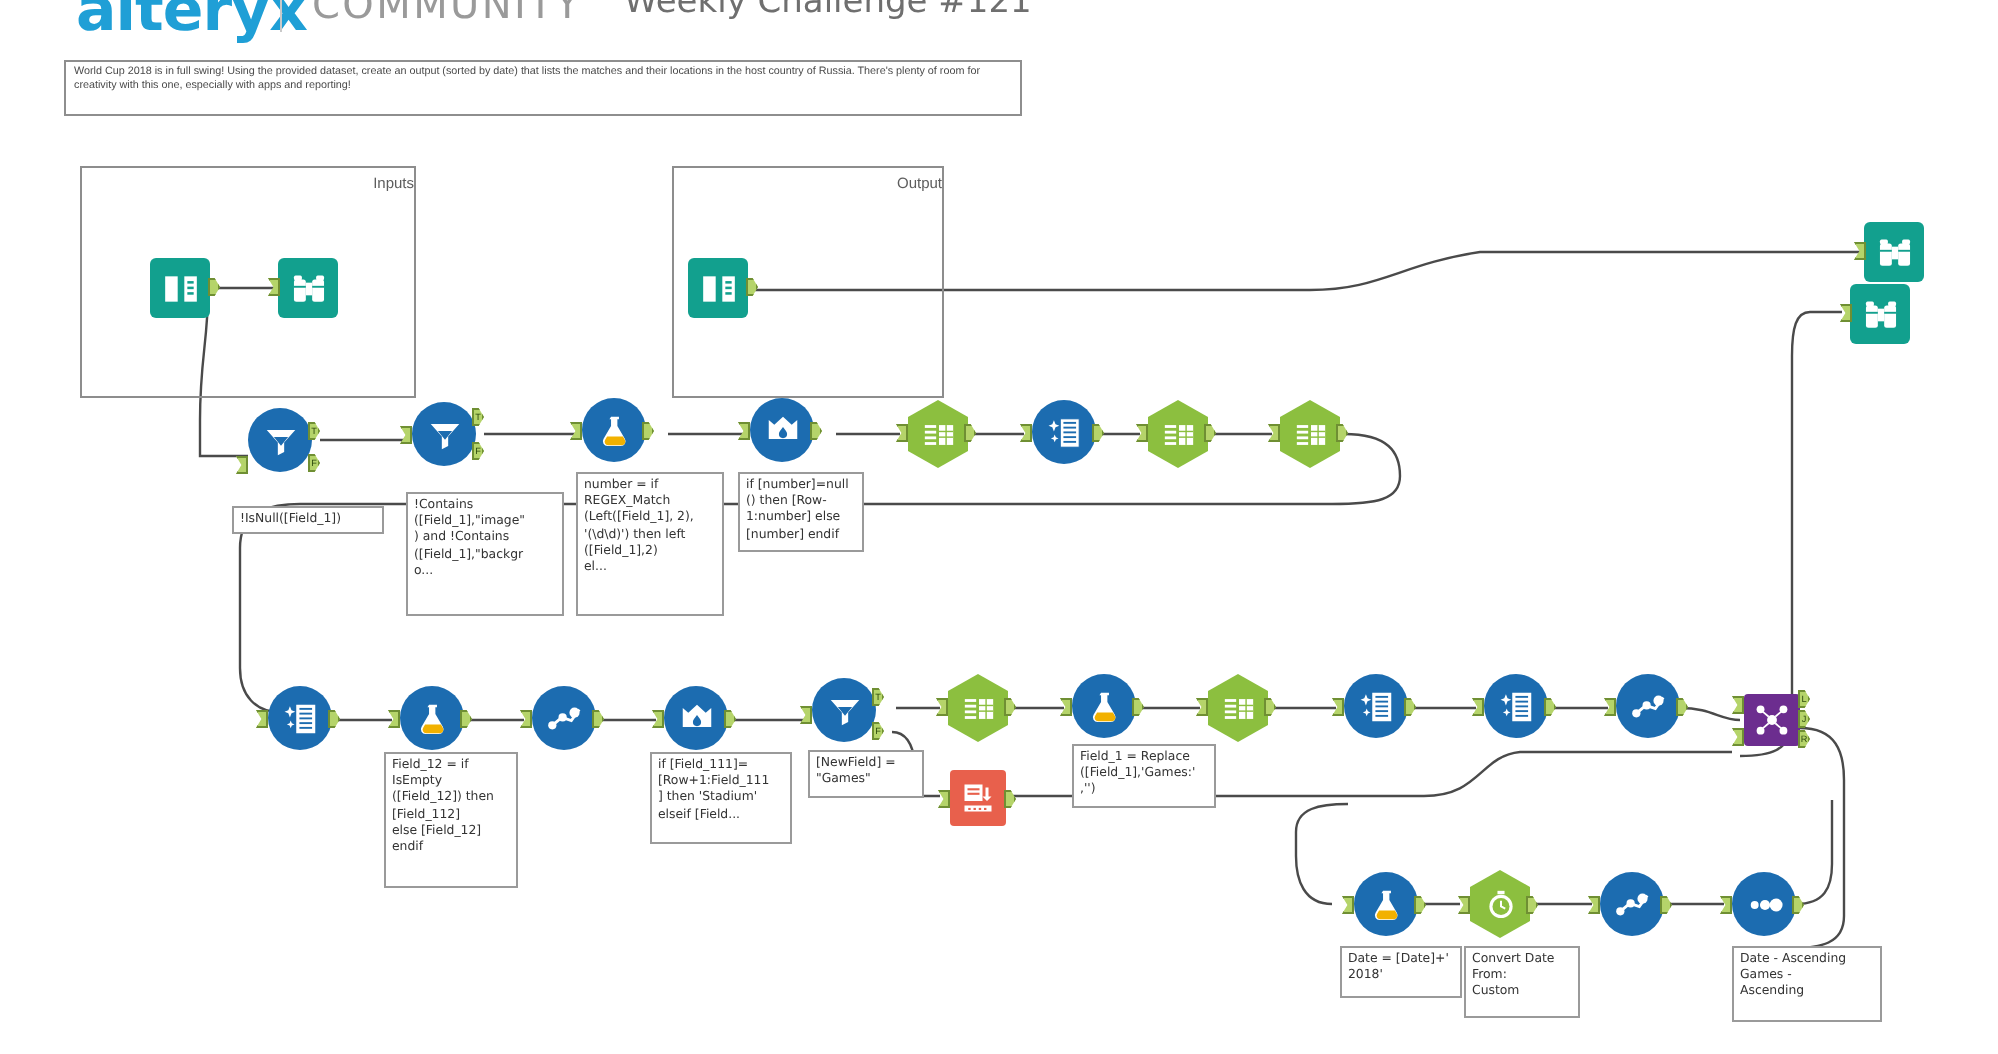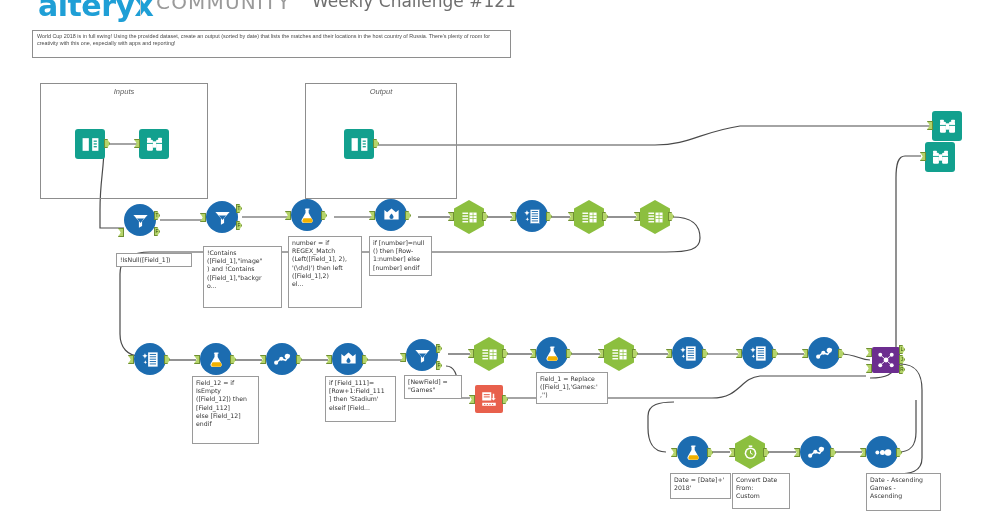--- a/index.html
+++ b/index.html
@@ -45,21 +45,21 @@
   
   #canvas { position:absolute; left:0; top:60px; width:999px; height:467px; }
   #wire-layer { position:absolute; left:0; top:0; width:999px; height:467px; }
 
   
   .tool-container {
     position:absolute; border:1px solid #8d8d8d; background:transparent;
   }
   .container-label {
     position:absolute; top:3px; left:0; width:100%;
-    text-align:center; font-size:7.5px; color:#5d5d5d;font-style:italic;
+    text-align:right; font-size:7.5px; color:#5d5d5d;
   }
 
   
   .tool { position:absolute; }
 
   
   .t-round {
     width:32px; height:32px; border-radius:50%;
     background:#1c6cb0; display:flex; align-items:center; justify-content:center;
     color:#fff;
@@ -170,21 +170,21 @@
       <path d="M700,392 L730,392"></path>
       <path d="M766,392 L796,392"></path>
       <path d="M832,392 L862,392"></path>
       <path d="M898,392 C912,392 916,384 916,372 L916,340"></path>
     </g>
   </svg>
 
   <div class="tool-container" style="left:40px; top:23px; width:168px; height:116px;">
     <div class="container-label">Inputs</div>
   </div>
-  <div class="tool-container" style="left:305px; top:23px; width:152px; height:116px;">
+  <div class="tool-container" style="left:336px; top:23px; width:136px; height:116px;">
     <div class="container-label">Output</div>
   </div>
 
   <div class="tool" style="left:75px; top:69px;">
     <div class="t-teal">
       <svg width="19" height="19" viewBox="0 0 24 24" aria-hidden="true">
         <path d="M2 4h8v16H2z" fill="#ffffff"></path>
         <path d="M14 4h8v16h-8z" fill="#ffffff"></path>
         <path d="M10 3l2 2 2-2v18l-2-2-2 2z" fill="#12a08e"></path>
         <rect x="16" y="7" width="4" height="1.6" fill="#12a08e"></rect>

